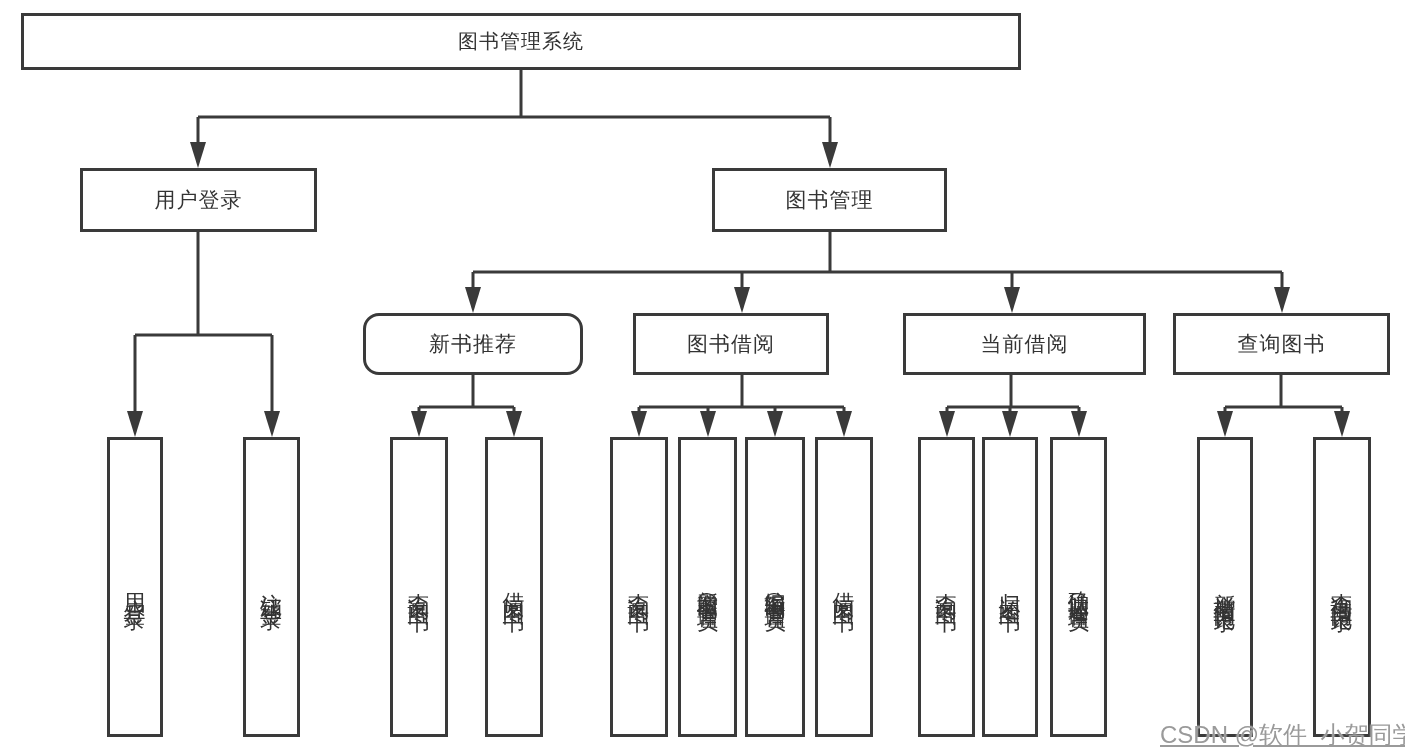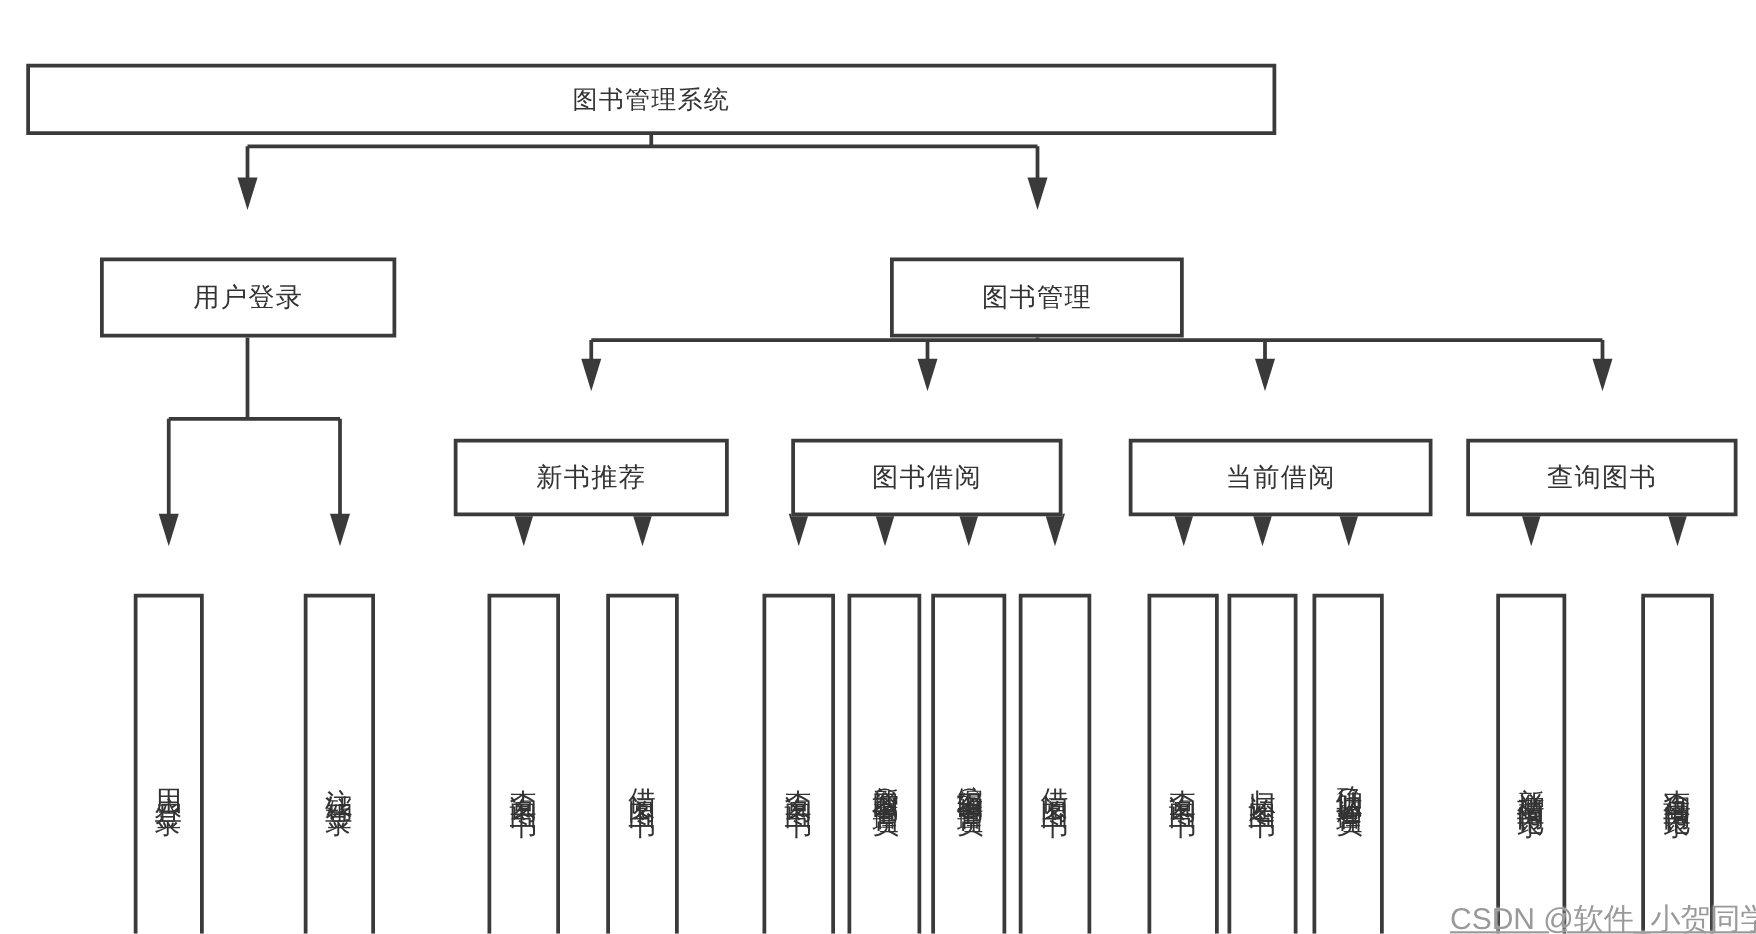--- a/index.html
+++ b/index.html
@@ -3,21 +3,21 @@
 <meta charset="utf-8">
 <style>
   html,body { margin:0; padding:0; background:#ffffff; }
   .stage {
     position:relative; width:1405px; height:747px; background:#ffffff;
     font-family:"Liberation Sans", sans-serif; color:#333333; overflow:hidden;
   }
   .connector-layer { position:absolute; left:0; top:0; width:1405px; height:747px; }
   .node {
     position:absolute; box-sizing:border-box; background:#ffffff;
-    border:3px solid #3a3a3a; display:flex; align-items:center; justify-content:center;margin-top:38px;
+    border:3px solid #3a3a3a; display:flex; align-items:center; justify-content:center;
   }
   .h-node { font-size:21px; letter-spacing:1px; }
   .v-node span {
     writing-mode:vertical-rl; text-orientation:mixed;
     font-size:22px; line-height:1.05; letter-spacing:6px;
   }
   .watermark {
     position:absolute; left:1160px; top:719px; width:245px;
     font-size:24px; color:#9a9a9a; white-space:nowrap;
     text-shadow:0 0 2px #ffffff; z-index:5;text-decoration:underline;
@@ -68,24 +68,24 @@
     <span>图书管理系统</span>
   </div>
 
   <div class="node h-node" style="left:80px; top:168px; width:237px; height:64px;">
     <span>用户登录</span>
   </div>
   <div class="node h-node" style="left:712px; top:168px; width:235px; height:64px;">
     <span>图书管理</span>
   </div>
 
-  <div class="node h-node" style="left:363px; top:313px; width:220px; height:62px;">
+  <div class="node h-node" style="left:363px; top:313px; width:220px; height:62px;border-radius:16px;">
     <span>新书推荐</span>
   </div>
-  <div class="node h-node" style="left:633px; top:313px; width:217px; height:62px;">
+  <div class="node h-node" style="left:633px; top:313px; width:196px; height:62px;">
     <span>图书借阅</span>
   </div>
   <div class="node h-node" style="left:903px; top:313px; width:243px; height:62px;">
     <span>当前借阅</span>
   </div>
   <div class="node h-node" style="left:1173px; top:313px; width:217px; height:62px;">
     <span>查询图书</span>
   </div>
 
   <div class="node v-node" style="left:107px; top:437px; width:56px; height:300px;">

